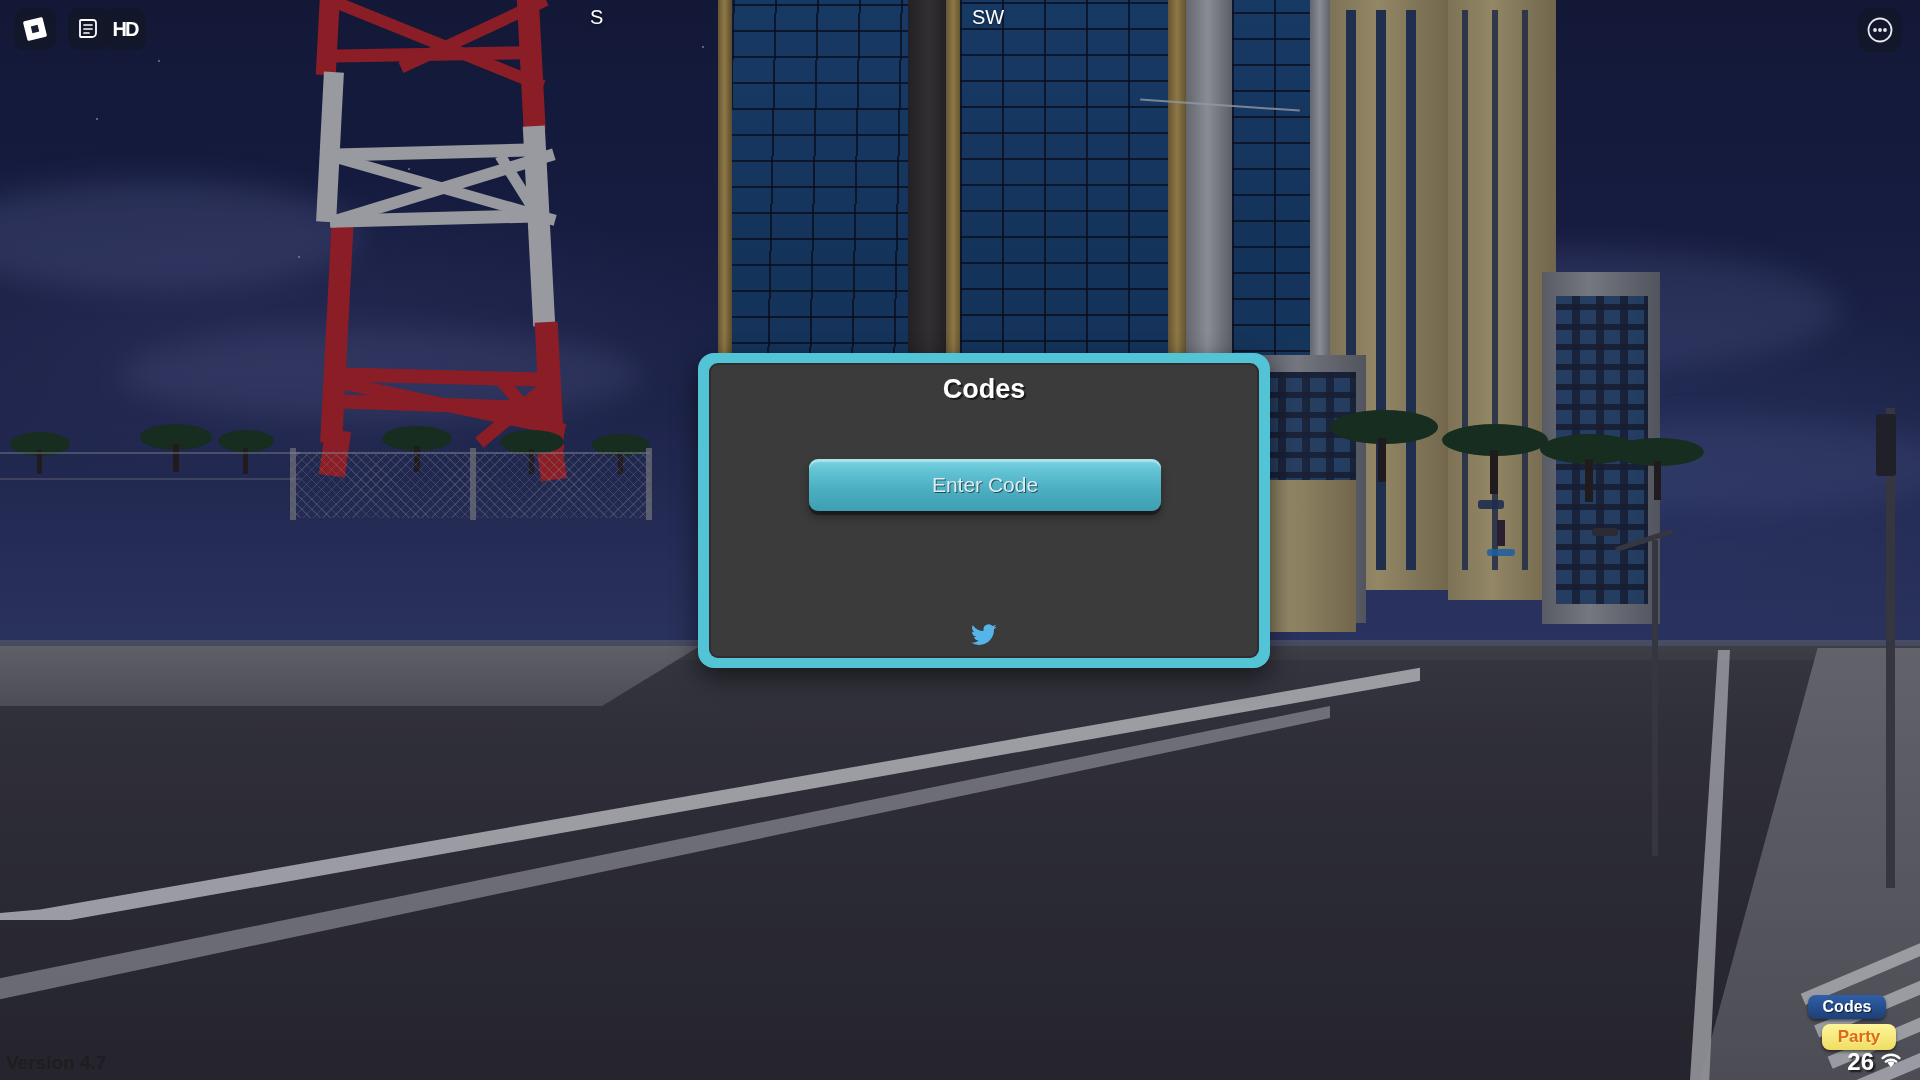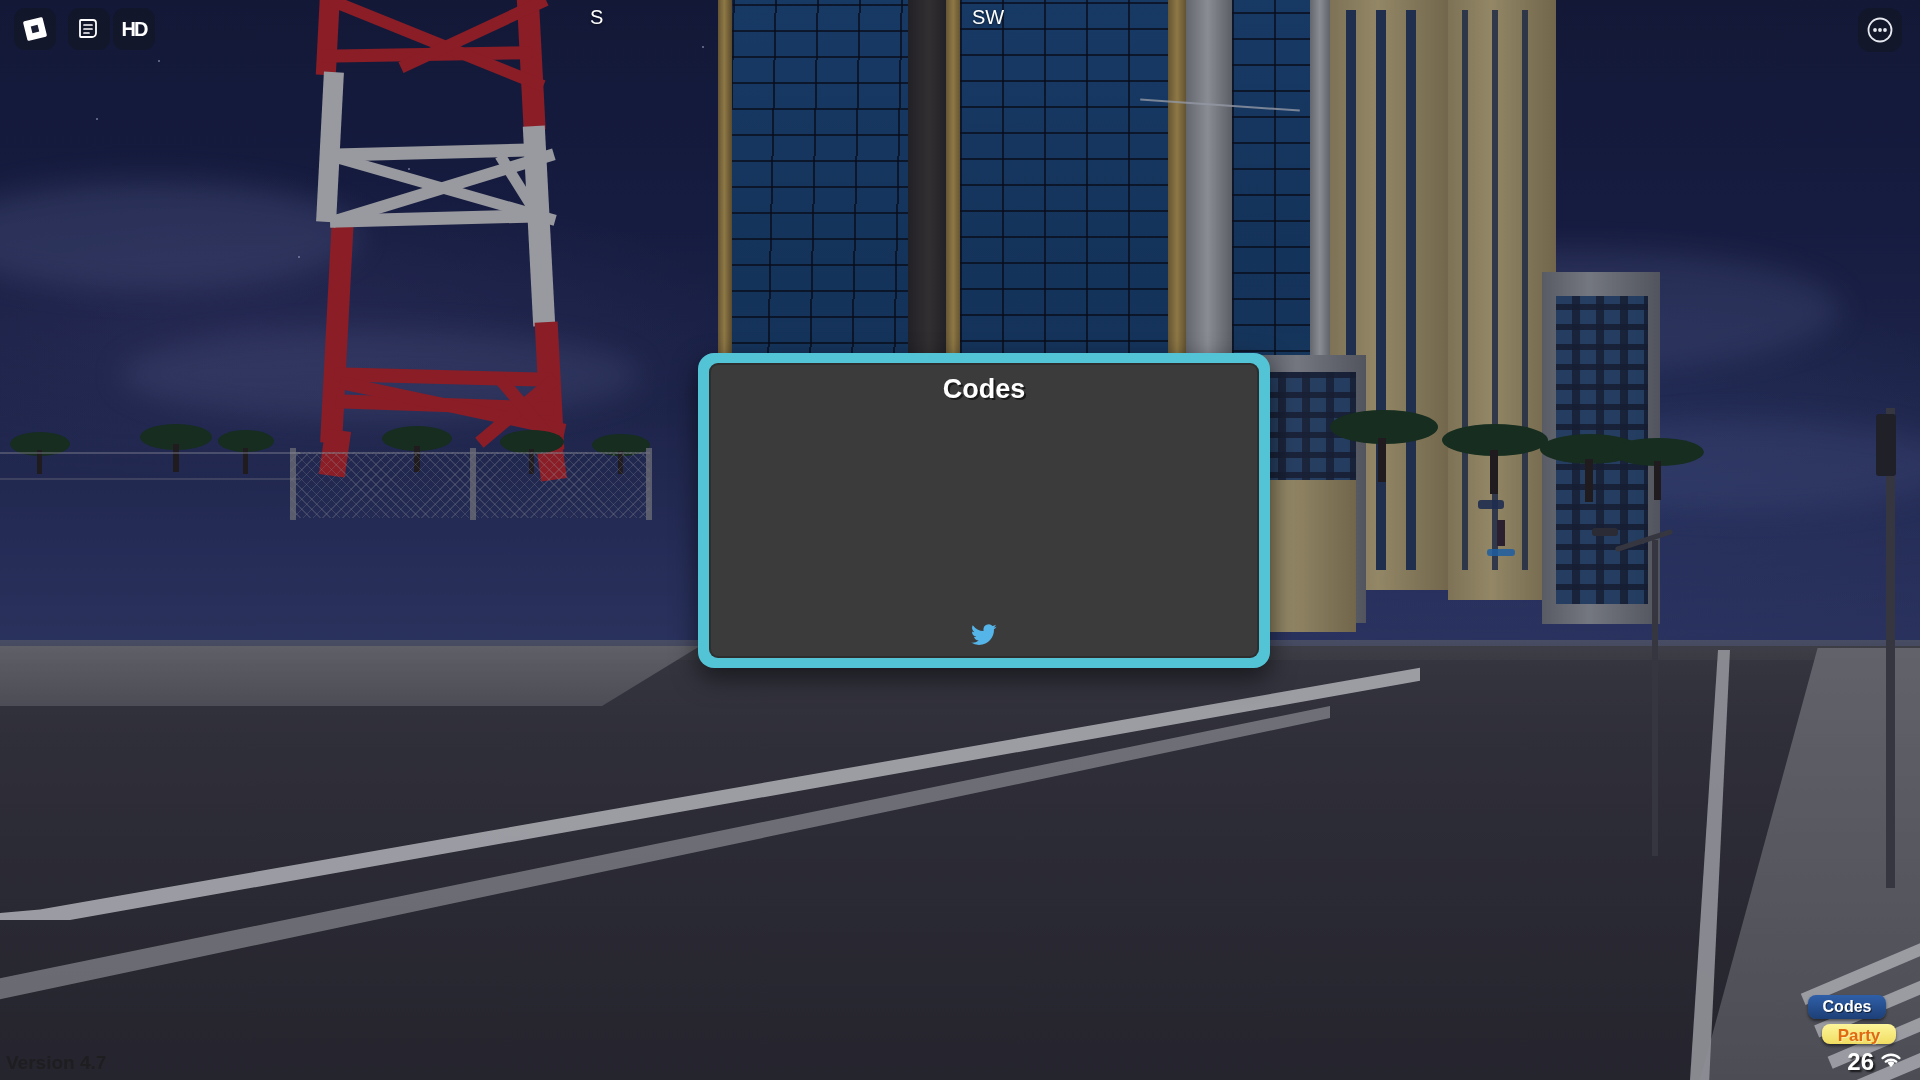--- a/index.html
+++ b/index.html
@@ -193,21 +193,21 @@
     border:none; cursor:pointer;
   }
   #codes-side {
     top:995px; width:78px; height:24px; line-height:24px;
     background:linear-gradient(180deg,#2f5fa8,#1d3f76);
     color:#ffffff; font-size:16px;
     text-shadow:1px 1px 0 rgba(0,0,0,.6);
     box-shadow:0 2px 3px rgba(0,0,0,.5);
   }
   #party-side {
-    top:1024px; width:74px; height:20px; line-height:24px; right:24px;
+    top:1024px; width:74px; height:26px; line-height:24px; right:24px;
     background:linear-gradient(180deg,#fdf59a,#f0dd62);
     color:#e06a12; font-size:17px;
     text-shadow:1px 1px 0 rgba(255,255,255,.35);
     box-shadow:0 2px 3px rgba(0,0,0,.5);
   }
   .ping {
     position:absolute; right:16px; top:1048px;
     display:flex; align-items:center; gap:4px;
     color:#ffffff; font-size:24px; font-weight:bold;
     font-family:"Liberation Sans", sans-serif;
@@ -393,41 +393,42 @@
       </svg>
     </div>
     <div class="rbx-btn" style="left:68px;">
       <svg width="24" height="24" viewBox="0 0 24 24" aria-hidden="true">
         <path d="M4 3 h12 a3 3 0 0 1 3 3 v10 a4 4 0 0 1 -4 4 H4 a1 1 0 0 1 -1 -1 V4 a1 1 0 0 1 1 -1 z" fill="none" stroke="#ffffff" stroke-width="1.8" stroke-linejoin="round"></path>
         <line x1="7" y1="8" x2="15" y2="8" stroke="#ffffff" stroke-width="1.7" stroke-linecap="round"></line>
         <line x1="7" y1="12" x2="15" y2="12" stroke="#ffffff" stroke-width="1.7" stroke-linecap="round"></line>
         <line x1="7" y1="16" x2="12" y2="16" stroke="#ffffff" stroke-width="1.7" stroke-linecap="round"></line>
       </svg>
     </div>
-    <div class="rbx-btn" style="left:113px;">
+    <div class="rbx-btn" style="left:104px;">
       <span class="hd-badge">HD</span>
     </div>
     <div class="more-btn">
       <svg width="30" height="30" viewBox="0 0 30 30" aria-hidden="true">
         <circle cx="15" cy="15" r="11.5" fill="none" stroke="#e6e8f0" stroke-width="1.8"></circle>
         <circle cx="10" cy="15" r="1.9" fill="#e6e8f0"></circle>
         <circle cx="15" cy="15" r="1.9" fill="#e6e8f0"></circle>
         <circle cx="20" cy="15" r="1.9" fill="#e6e8f0"></circle>
       </svg>
     </div>
   </div>
 
   <div class="compass-label" id="compass-0" style="left: 590px;">S</div>
   <div class="compass-label" id="compass-1" style="left: 972px;">SW</div>
 
   <div class="dialog">
     <div class="dialog-inner">
 
       <div class="dialog-title">Codes</div>
 
+      <input class="code-input" type="text" placeholder="Enter Code" style="">
 
 
       <div class="twitter-line">
         <span class="bird">
           <svg width="26" height="22" viewBox="0 0 24 20" aria-hidden="true">
             <path d="M23.6 2.4c-.87.39-1.8.65-2.78.77a4.85 4.85 0 0 0 2.13-2.68 9.7 9.7 0 0 1-3.08 1.18A4.84 4.84 0 0 0 11.5 5.3c0 .38.04.75.12 1.1A13.74 13.74 0 0 1 1.64.9a4.84 4.84 0 0 0 1.5 6.46 4.8 4.8 0 0 1-2.19-.6v.06a4.84 4.84 0 0 0 3.88 4.75 4.9 4.9 0 0 1-2.18.08 4.85 4.85 0 0 0 4.52 3.36A9.72 9.72 0 0 1 0 17.02a13.7 13.7 0 0 0 7.42 2.18c8.9 0 13.78-7.38 13.78-13.78l-.02-.63a9.85 9.85 0 0 0 2.42-2.5z" fill="#56b5e8"></path>
           </svg>
         </span>
       </div>
 

